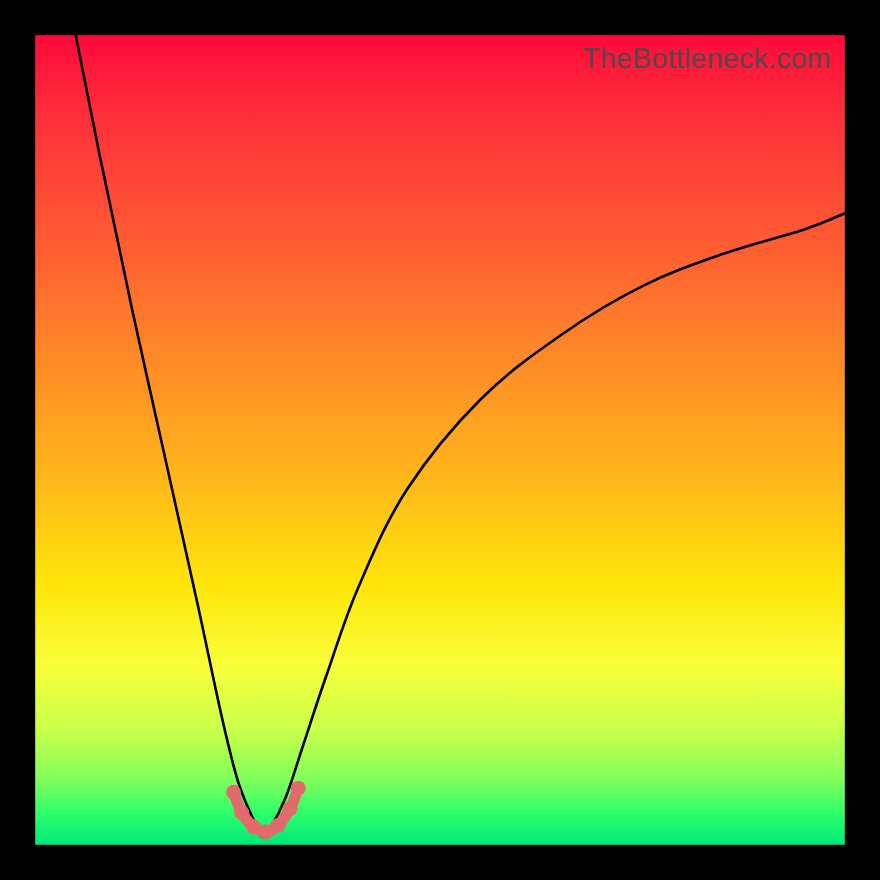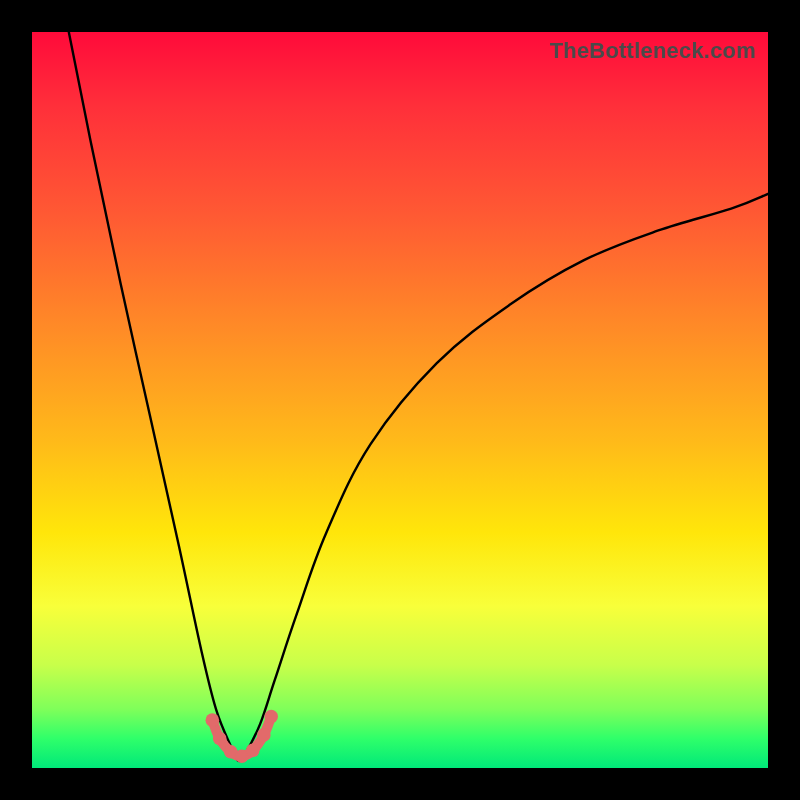--- a/index.html
+++ b/index.html
@@ -37,22 +37,22 @@
       #7fff5a 92%,
       #2fff6a 96%,
       #00e879 100%
     );
   }
   .watermark {
     position: absolute;
     top: 6px;
     right: 12px;
     color: #4a4a4a;
-    font-size: 22px;
-    font-weight: 700;
+    font-size: 26px;
+    font-weight: 400;
     letter-spacing: 0.2px;
     z-index: 50;
     user-select: none;
   }
   svg.curve {
     position: absolute;
     left: 0;
     top: 0;
     width: 736px;
     height: 736px;

